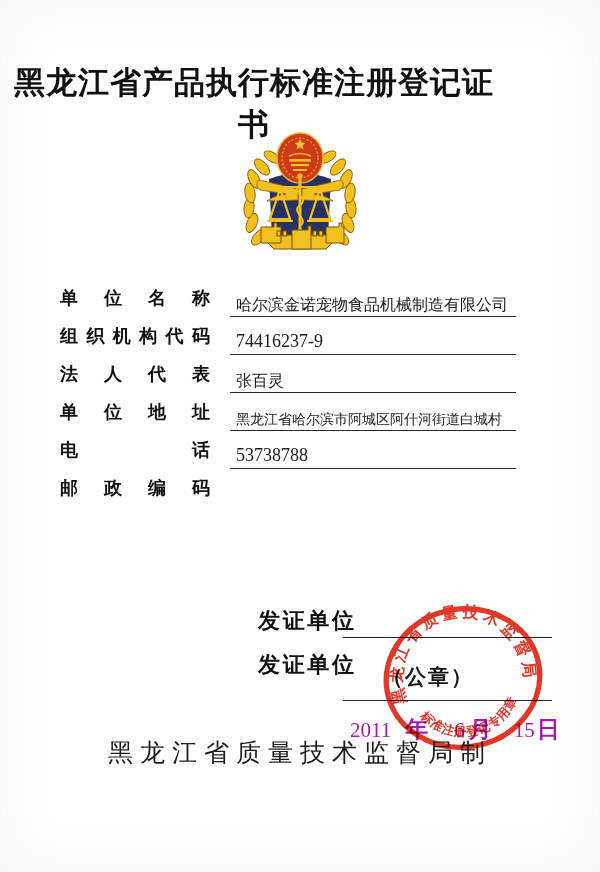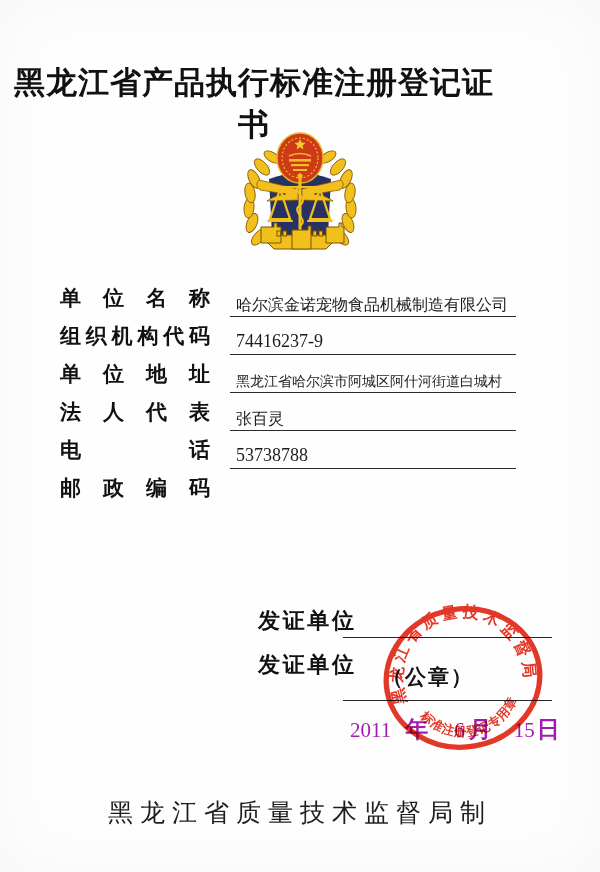--- a/index.html
+++ b/index.html
@@ -18,21 +18,21 @@
     font-family:"Liberation Serif","DejaVu Serif",serif;
   }
   
   .emblem{position:absolute;left:241px;top:131px;width:118px;height:132px;}
   
   .form{position:absolute;left:60px;top:279px;width:460px;}
   .row{position:relative;height:38px;display:flex;}
   .lbl{
     width:150px;flex:0 0 150px;
     font-family:"Liberation Sans","DejaVu Sans",sans-serif;
-    font-weight:bold;font-size:21px;line-height:38px;color:#111;
+    font-weight:bold;font-size:18px;line-height:38px;color:#111;
     text-align:justify;text-align-last:justify;
   }
   .val{
     margin-left:20px;width:280px;flex:0 0 280px;
     border-bottom:1.6px solid #2b2b2b;
     display:flex;align-items:flex-end;
     font-size:16px;line-height:1.15;padding:0 0 2px 6px;
     white-space:pre;color:#1c1c1c;
   }
   .val.num{font-size:18px;}
@@ -57,21 +57,21 @@
   .date-num{font-size:21px;font-family:"Liberation Serif","DejaVu Serif",serif;}
   .date-unit{font-size:23px;font-weight:bold;font-family:"Liberation Sans","DejaVu Sans",sans-serif;}
   .g1{margin-left:14px}.g2{margin-left:26px}.g3{margin-left:4px}.g4{margin-left:22px}.g5{margin-left:2px}
   
   .stamp{
     position:absolute;left:363px;top:593px;width:200px;height:172px;
     mix-blend-mode:multiply;opacity:.95;pointer-events:none;
   }
   
   .footer{
-    position:absolute;top:796px;left:0;width:600px;text-align:center;
+    position:absolute;top:736px;left:0;width:600px;text-align:center;
     font-size:25px;letter-spacing:7px;font-weight:500;color:#1d1d1d;
     font-family:"Liberation Serif","DejaVu Serif",serif;
   }
 </style>
 </head>
 <body>
 
 <div class="page">
 
   <div class="title">黑龙江省产品执行标准注册登记证书</div>
@@ -141,26 +141,26 @@
   <div class="form">
     <div class="row">
       <div class="lbl">单位名称</div>
       <div class="val">哈尔滨金诺宠物食品机械制造有限公司</div>
     </div>
     <div class="row">
       <div class="lbl">组织机构代码</div>
       <div class="val num">74416237-9</div>
     </div>
     <div class="row">
+      <div class="lbl">法人代表</div>
+      <div class="val">张百灵</div>
+    </div>
+    <div class="row">
       <div class="lbl">单位地址</div>
       <div class="val" style="font-size:14px">黑龙江省哈尔滨市阿城区阿什河街道白城村</div>
-    </div>
-    <div class="row">
-      <div class="lbl">法人代表</div>
-      <div class="val">张百灵</div>
     </div>
     <div class="row">
       <div class="lbl">电话</div>
       <div class="val num">53738788</div>
     </div>
     <div class="row">
       <div class="lbl">邮政编码</div>
     </div>
   </div>
 

